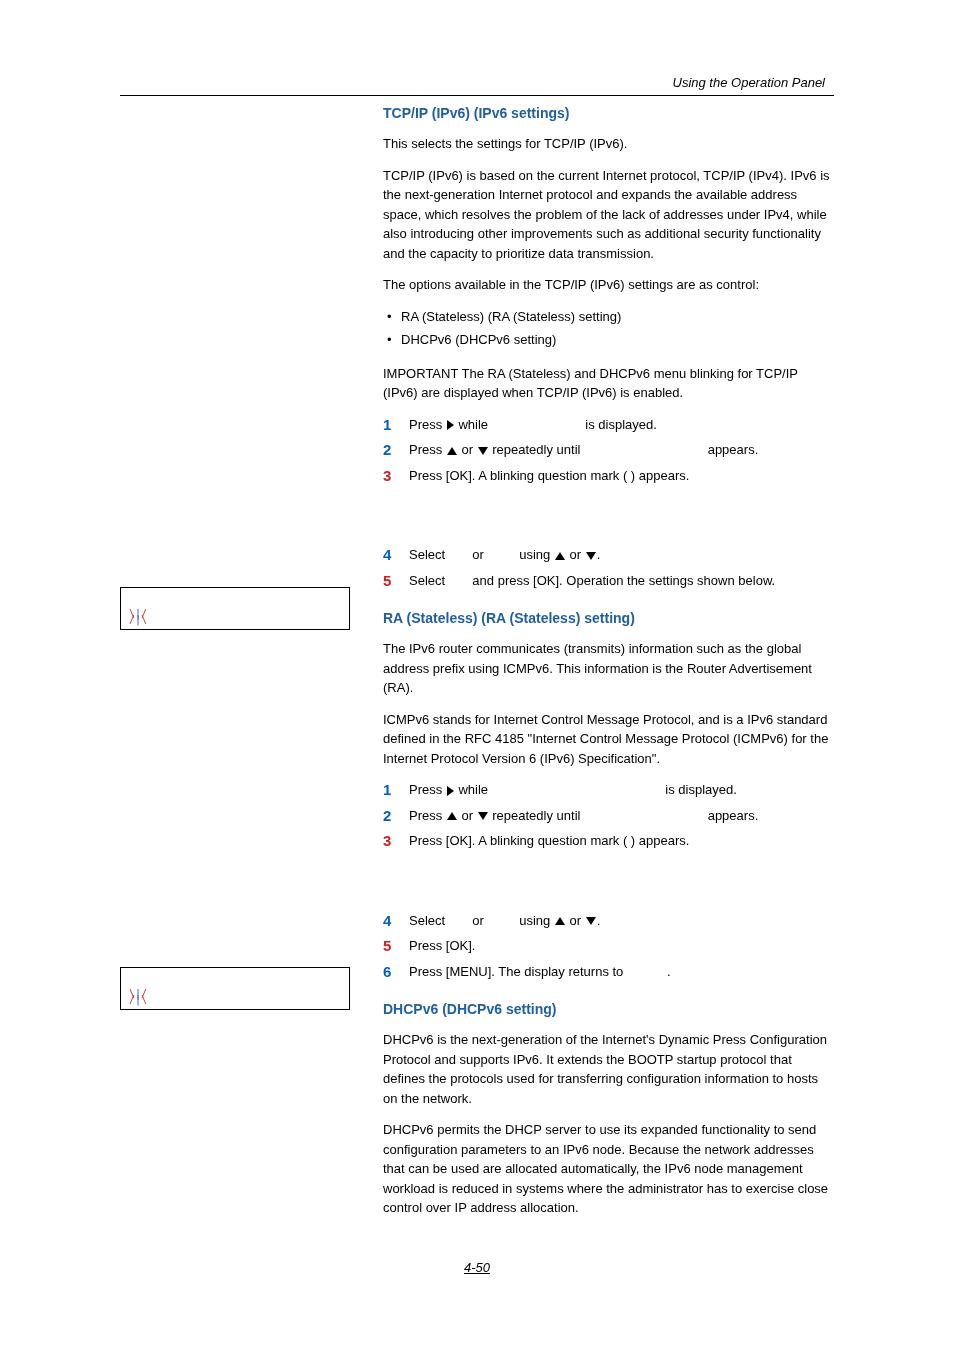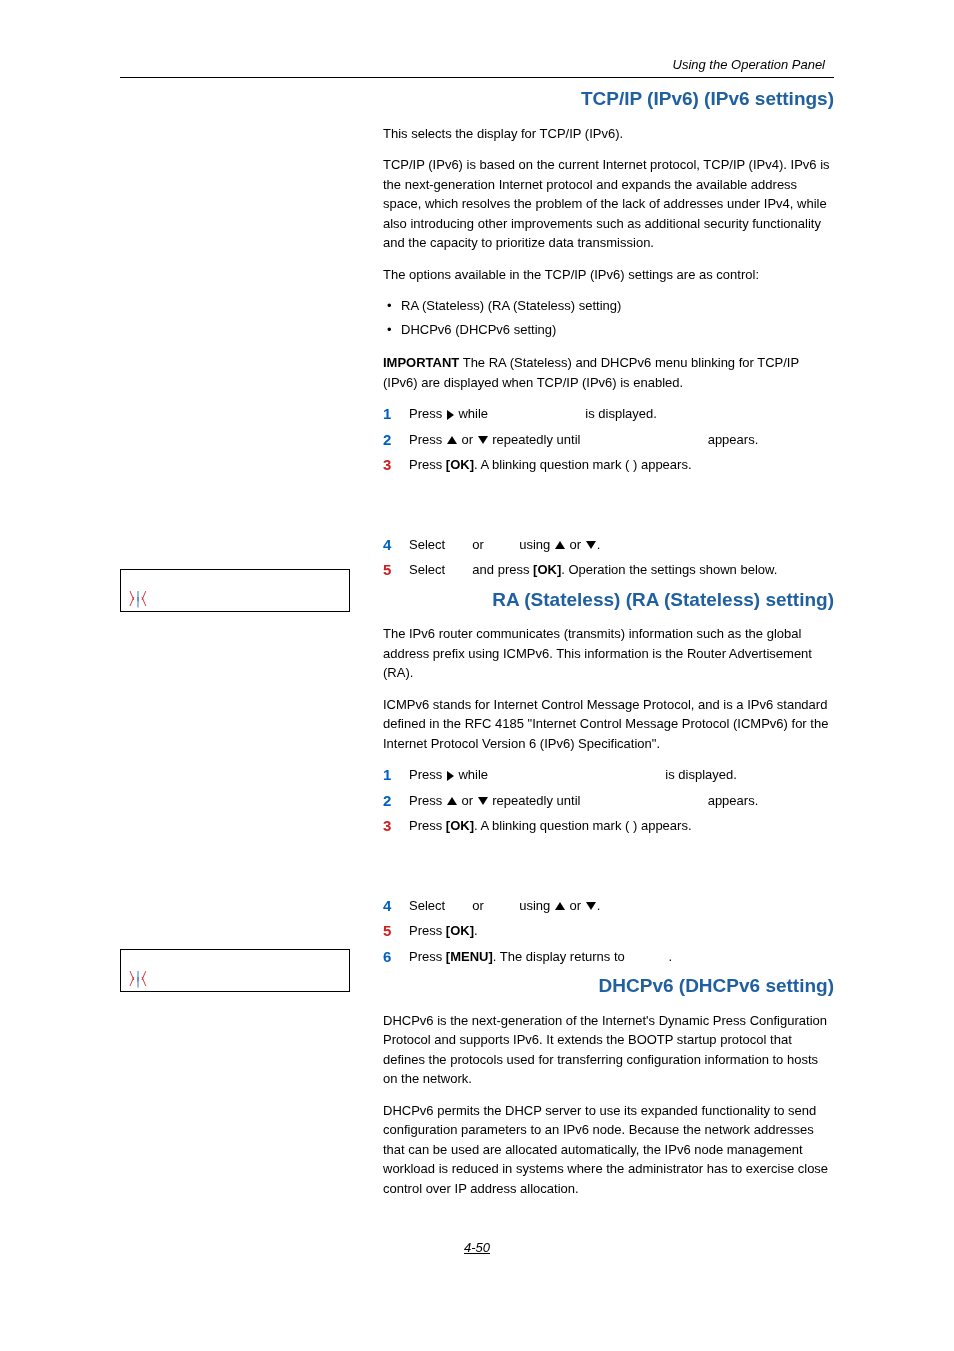--- a/index.html
+++ b/index.html
@@ -35,23 +35,23 @@
       border: none;
       border-top: 1px solid #000;
     }
     .content {
       margin-left: 383px;
       margin-right: 120px;
     }
     .h-blue {
       color: #2060a0;
       font-weight: bold;
-      font-size: 19px;
+      font-size: 14px;
       margin-bottom: 10px;
-      text-align: right;
+      margin-top: 18px;
     }
     .para {
       margin-bottom: 12px;
     }
     .bullet-list {
       margin-bottom: 14px;
     }
     .bullet-item {
       padding-left: 18px;
       position: relative;
@@ -74,21 +74,21 @@
       font-weight: bold;
       font-family: Arial, sans-serif;
       font-size: 15px;
     }
     .num.c1 { color: #0060c0; }
     .num.c2 { color: #0060c0; }
     .num.c3 { color: #cc2020; }
     .num.c4 { color: #0060c0; }
     .num.c5 { color: #cc2020; }
     .num.c6 { color: #0060c0; }
-    .bold { font-weight: bold; }
+    .bold { font-weight: normal; }
     .triangle-right {
       display: inline-block;
       width: 0; height: 0;
       border-top: 5px solid transparent;
       border-bottom: 5px solid transparent;
       border-left: 7px solid #000;
       margin: 0 1px;
       vertical-align: middle;
     }
     .triangle-up {
@@ -181,21 +181,21 @@
           <span class="dr">/</span>
           <span class="db">|</span>
           <span class="dr">\</span>
         </div>
     </div>
   </div>
 
   <div class="content">
 
     <div class="h-blue">TCP/IP (IPv6) (IPv6 settings)</div>
-    <p class="para">This selects the display for TCP/IP (IPv6).</p>
+    <p class="para">This selects the settings for TCP/IP (IPv6).</p>
     <p class="para">TCP/IP (IPv6) is based on the current Internet protocol, TCP/IP (IPv4). IPv6 is the next-generation Internet protocol and expands the available address space, which resolves the problem of the lack of addresses under IPv4, while also introducing other improvements such as additional security functionality and the capacity to prioritize data transmission.</p>
     <p class="para">The options available in the TCP/IP (IPv6) settings are as control:</p>
     <div class="bullet-list">
       <div class="bullet-item">RA (Stateless) (RA (Stateless) setting)</div>
       <div class="bullet-item">DHCPv6 (DHCPv6 setting)</div>
     </div>
     <p class="para">
       <span class="bold">IMPORTANT</span><span>  The RA (Stateless) and DHCPv6 menu blinking for TCP/IP (IPv6) are displayed when TCP/IP (IPv6) is enabled.</span>
     </p>
 

